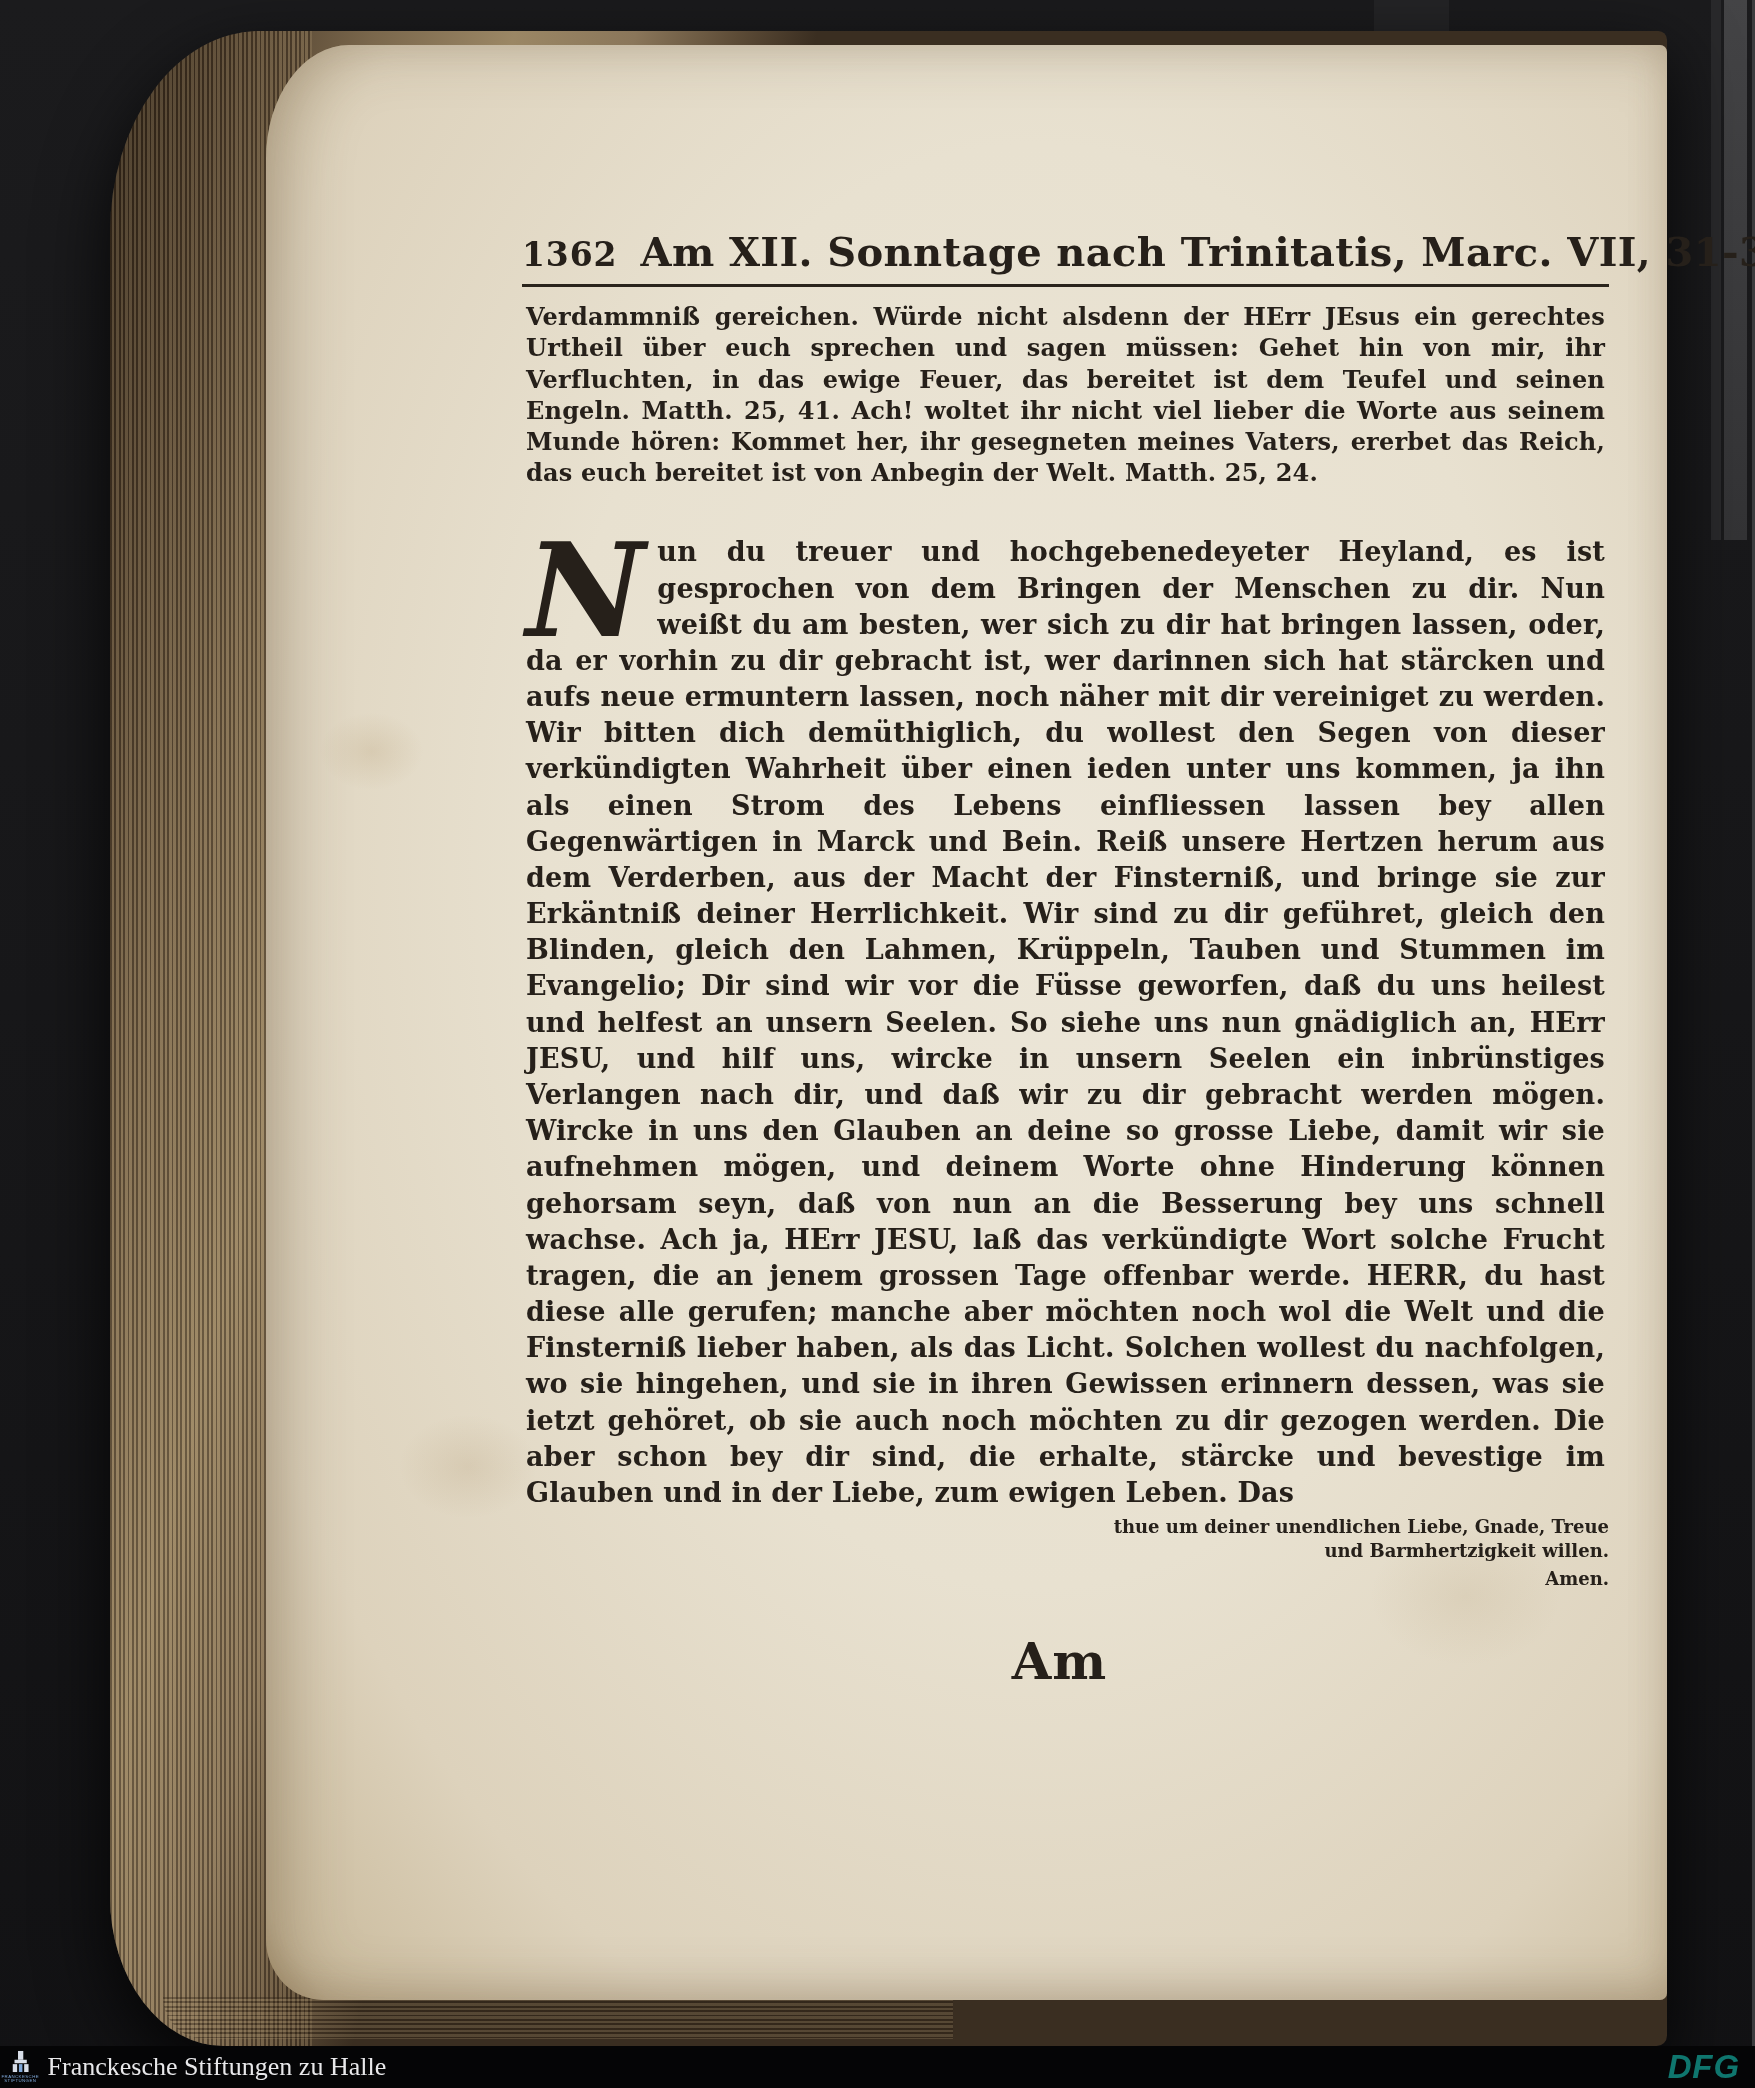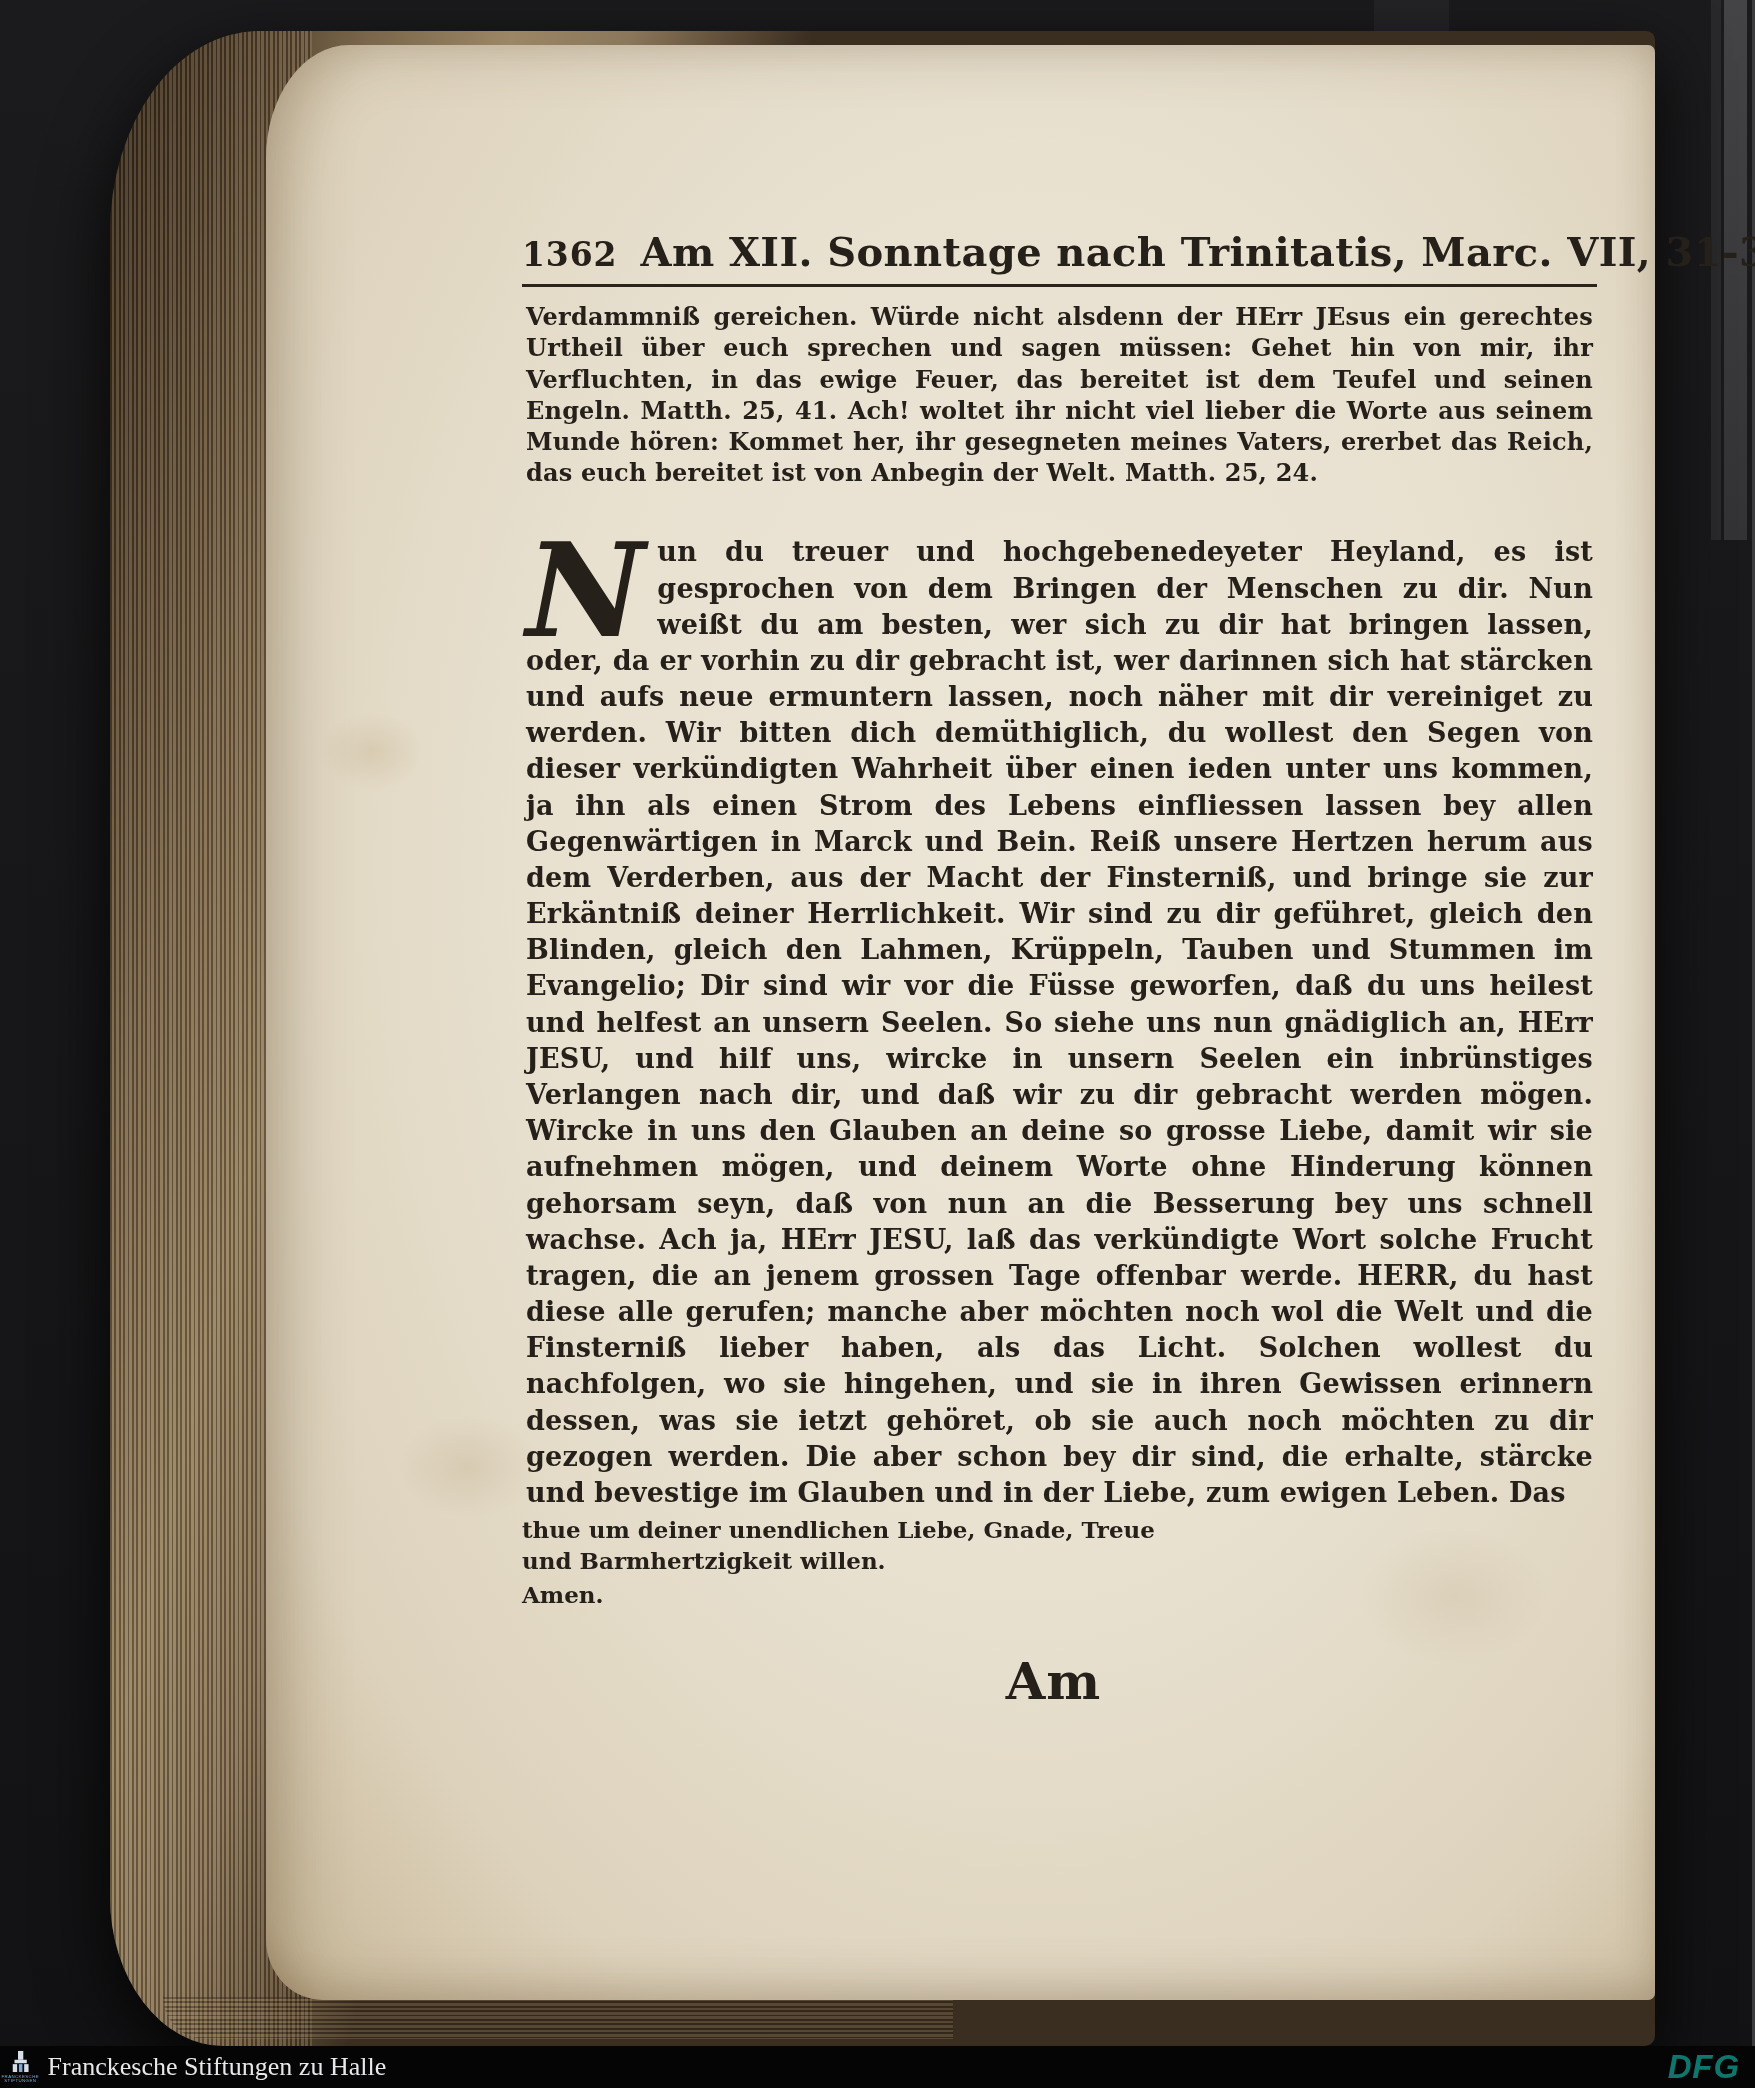--- a/index.html
+++ b/index.html
@@ -16,20 +16,21 @@
   .rig-strip2{position:absolute;right:35px;top:0;width:10.5px;height:540px;background:#29292b;}
   .rig-edge{position:absolute;right:0;top:0;width:4.4px;height:100%;background:#3c3c3e;}
   .rig-block{position:absolute;left:1374px;top:0;width:75px;height:46px;background:#242426;}
 
   
   .book{
     position:absolute;left:110px;top:31px;width:1545px;height:2015px;
     background:linear-gradient(103deg,#241b12 0%,#4a3b2a 6%,#7a674c 13%,#9b8765 20%,#8a765a 26%,#5d4c37 31%,#3a2e21 35%,#3a2e21 100%);
     border-radius:149px 8.8px 10.5px 114px / 202px 8.8px 10.5px 149px;
     box-shadow:0 26px 70px rgba(0,0,0,0.8);
+    padding-left:12px;
   }
   .edge-texture{
     position:absolute;left:0;top:0;width:202px;height:100%;
     background:repeating-linear-gradient(to right,rgba(42,30,18,0.55) 0 1.8px,rgba(173,150,112,0.35) 1.8px 4.4px);
     border-radius:149px 0 0 114px / 202px 0 0 149px;
     opacity:.8;
   }
   .edge-bottom{
     position:absolute;left:53px;bottom:7px;width:790px;height:42px;
     background:repeating-linear-gradient(to bottom,rgba(40,28,16,0.5) 0 1.8px,rgba(160,138,102,0.4) 1.8px 4.4px);
@@ -60,21 +61,21 @@
   .header-rule{height:3.5px;background:#2a241c;margin-top:8.8px;margin-bottom:14px;}
 
   .para{margin:4px;text-align:justify;font-weight:bold;}
   .para-small{font-size:24px;line-height:1.3;letter-spacing:0.2px;}
   .para-main{margin-top:46px;font-size:27px;line-height:1.34;letter-spacing:0.2px;}
   .dropcap{
     float:left;font-size:130px;line-height:0.78;
     padding:5.3px 12.3px 0 0;font-weight:bold;font-style:italic;
     font-family:"DejaVu Serif",serif;
   }
-  .center-line{text-align:left;font-weight:bold;font-size:23px;line-height:1.34;}
+  .center-line{text-align:right;font-weight:bold;font-size:18px;line-height:1.34;}
   .amen{margin-top:3.5px;}
   .catchword{
     text-align:center;font-weight:bold;font-size:51px;
     margin-top:40px;padding-right:12.3px;letter-spacing:0.9px;
   }
 
   
   .footer{
     position:absolute;left:0;bottom:0;width:100%;height:42px;
     background:#050506;display:flex;align-items:center;

